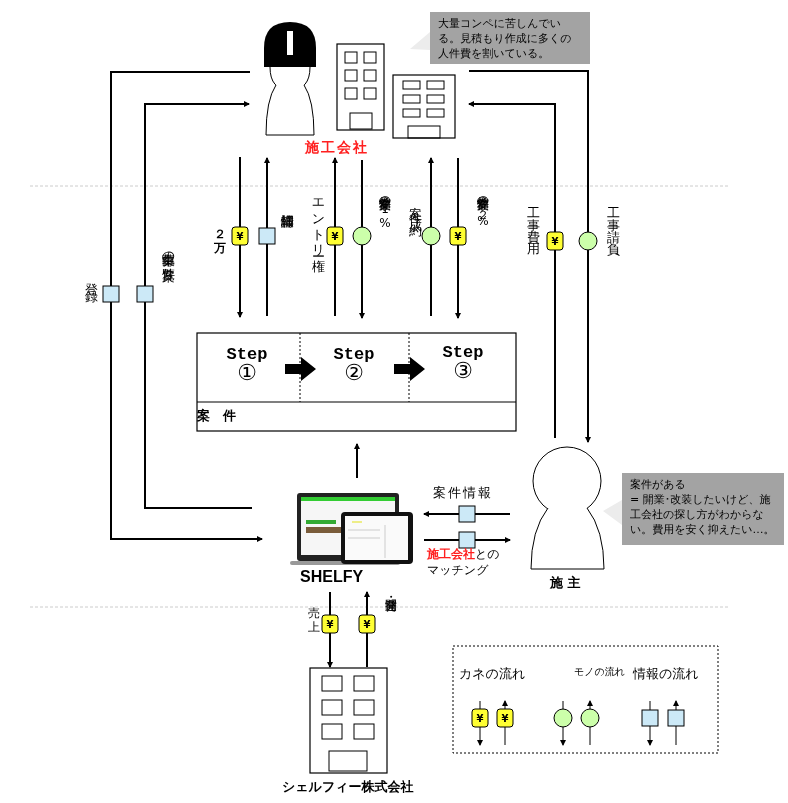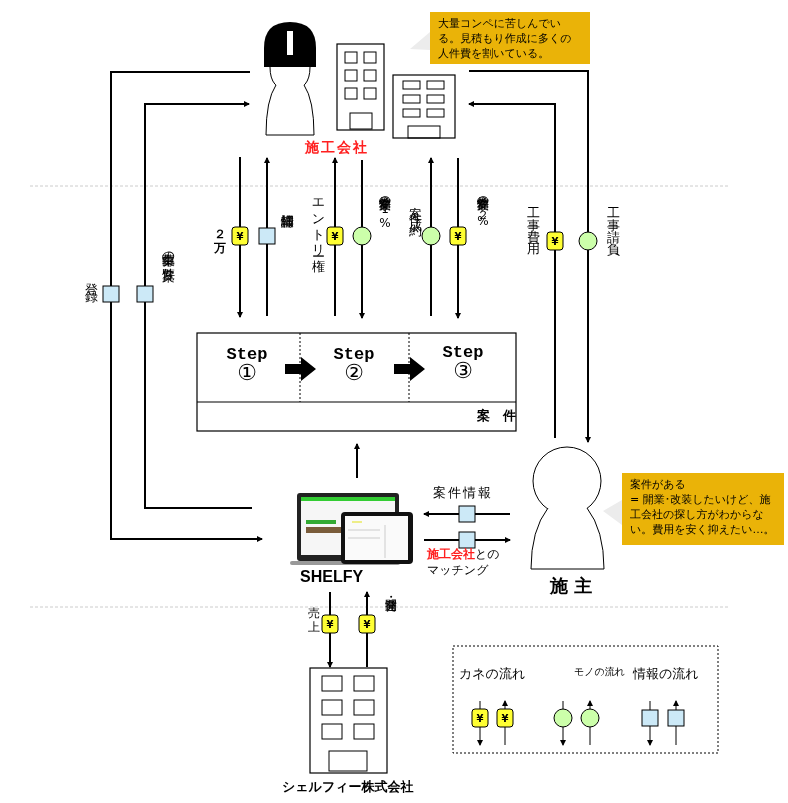--- a/index.html
+++ b/index.html
@@ -1,21 +1,21 @@
 <!DOCTYPE html>
 <html><head>
 <meta charset="utf-8">
 <style>
   html, body { margin:0; padding:0; background:#ffffff; }
   body { width:788px; height:803px; position:relative; overflow:hidden;
          font-family:"DejaVu Sans", sans-serif; color:#000; }
   svg#diagram { position:absolute; left:0; top:0; width:788px; height:803px; }
   .vt { writing-mode: vertical-rl; text-orientation: upright; }
   .abs { position:absolute; }
-  .bubble { position:absolute; background:#eab308; font-size:11px; line-height:15px;
+  .bubble { position:absolute; background:#a3a3a3; font-size:11px; line-height:15px;
             padding:4px 8px; box-sizing:border-box; }
   .red { color:#ff2020; }
   .step-label { position:absolute; text-align:center; font-family:Liberation Mono, monospace;
                 font-size:17px; font-weight:bold; line-height:20px; }
   .step-num { font-size:22px; font-weight:normal; display:block; }
 </style>
 </head>
 <body>
 
 <svg id="diagram" xmlns="http://www.w3.org/2000/svg" viewBox="0 0 788 803">
@@ -182,35 +182,35 @@
   <span class="step-num">①</span>
 </div>
 <div class="step-label" style="left:324px;top:345px;width:60px;">
   <span>Step</span>
   <span class="step-num">②</span>
 </div>
 <div class="step-label" style="left:433px;top:343px;width:60px;">
   <span>Step</span>
   <span class="step-num">③</span>
 </div>
-<div class="abs" style="left:197px;top:407px;width:319px;text-align:right;font-size:13px;font-weight:bold;">案　件</div>
+<div class="abs" style="left:197px;top:407px;width:319px;text-align:left;font-size:13px;font-weight:bold;">案　件</div>
 
 <div class="abs" style="left:300px;top:568px;width:100px;text-align:left;font-family:'Liberation Sans',sans-serif;font-size:16px;font-weight:bold;">SHELFY</div>
 
 <div class="abs" style="left:433px;top:484px;font-size:13px;letter-spacing:2px;">案件情報</div>
 <div class="abs" style="left:427px;top:546px;font-size:12px;line-height:16px;text-align:left;width:84px;">
   <span class="red" style="font-weight:bold;">施工会社</span><span>との</span><br>
   <span>マッチング</span>
 </div>
 
 <div class="bubble" style="left:622px;top:473px;width:162px;height:72px;">
   <span>案件がある</span><br>
   <span>= 開業･改装したいけど、施工会社の探し方がわからない。費用を安く抑えたい…。</span>
 </div>
-<div class="abs" style="left:550px;top:574px;font-size:18px;font-weight:bold;">施 主</div>
+<div class="abs" style="left:550px;top:574px;font-size:13px;font-weight:bold;">施 主</div>
 
 <div class="abs vt" style="left:305px;top:597px;font-size:12px;letter-spacing:14px;">売上</div>
 <div class="abs vt" style="left:384px;top:590px;font-size:12px;line-height:14px;">運営・開発</div>
 <div class="abs" style="left:282px;top:778px;font-size:13px;font-weight:bold;">シェルフィー株式会社</div>
 
 <div class="abs" style="left:459px;top:665px;font-size:13px;">カネの流れ</div>
 <div class="abs" style="left:545px;top:665px;font-size:10px;margin-left:29px;">モノの流れ</div>
 <div class="abs" style="left:633px;top:665px;font-size:13px;">情報の流れ</div>
 
 </body></html>

